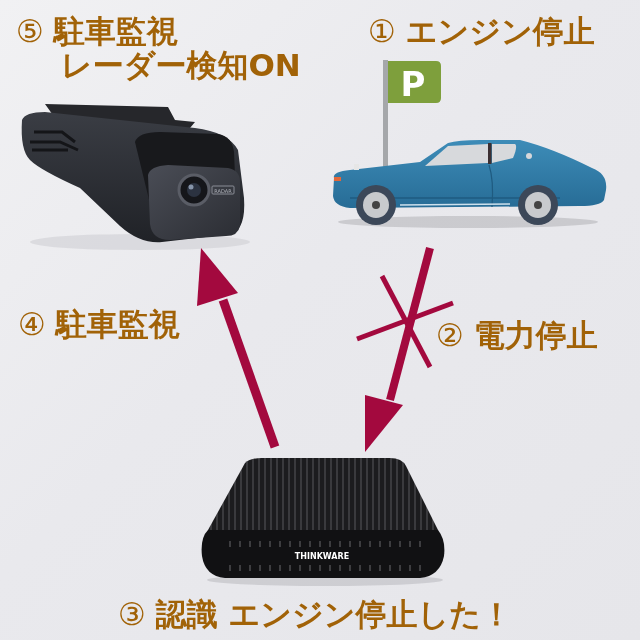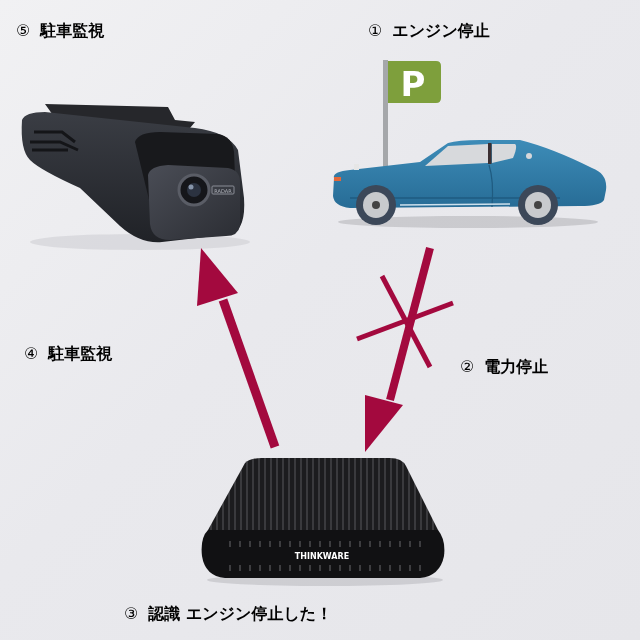--- a/index.html
+++ b/index.html
@@ -2,47 +2,48 @@
 <html><head>
   <meta charset="utf-8">
   <style>
     html, body { margin:0; padding:0; }
     body {
       width:640px; height:640px; overflow:hidden; position:relative;
       background: linear-gradient(135deg, #f1f1f3 0%, #e9e9ed 45%, #e6e6ea 100%);
       font-family: "DejaVu Sans", "Liberation Sans", sans-serif;
     }
     .lbl {
-      position:absolute; color:#000000; font-weight:bold; font-size:16px;
+      position:absolute; color:#a16207; font-weight:bold; font-size:31px;
       line-height:34px; white-space:nowrap; letter-spacing:0px;
     }
     .num { font-weight:normal; margin-right:10px; }
     .line2 { display:block; padding-left:45px; }
     svg { position:absolute; left:0; top:0; }
   </style>
 </head>
 <body>
 
 <div class="lbl" style="left:16px; top:14px;">
   <span class="num">⑤</span><span>駐車監視</span>
+  <span class="line2">レーダー検知ON</span>
 </div>
 
 <div class="lbl" style="left:368px; top:14px;">
   <span class="num">①</span><span>エンジン停止</span>
 </div>
 
-<div class="lbl" style="left:24px; top:307px;margin-top:30px;">
+<div class="lbl" style="left:18px; top:307px;">
   <span class="num">④</span><span>駐車監視</span>
 </div>
 
-<div class="lbl" style="left:460px; top:318px;margin-top:32px;">
+<div class="lbl" style="left:436px; top:318px;">
   <span class="num">②</span><span>電力停止</span>
 </div>
 
-<div class="lbl" style="left:124px; top:597px;">
+<div class="lbl" style="left:118px; top:597px;">
   <span class="num">③</span><span>認識 エンジン停止した！</span>
 </div>
 
 <svg width="640" height="640" viewBox="0 0 640 640">
   <defs>
     <linearGradient id="camBody" x1="0" y1="0" x2="0" y2="1">
       <stop offset="0" stop-color="#3a3d44"></stop>
       <stop offset="1" stop-color="#202227"></stop>
     </linearGradient>
     <linearGradient id="camFront" x1="0" y1="0" x2="1" y2="1">

